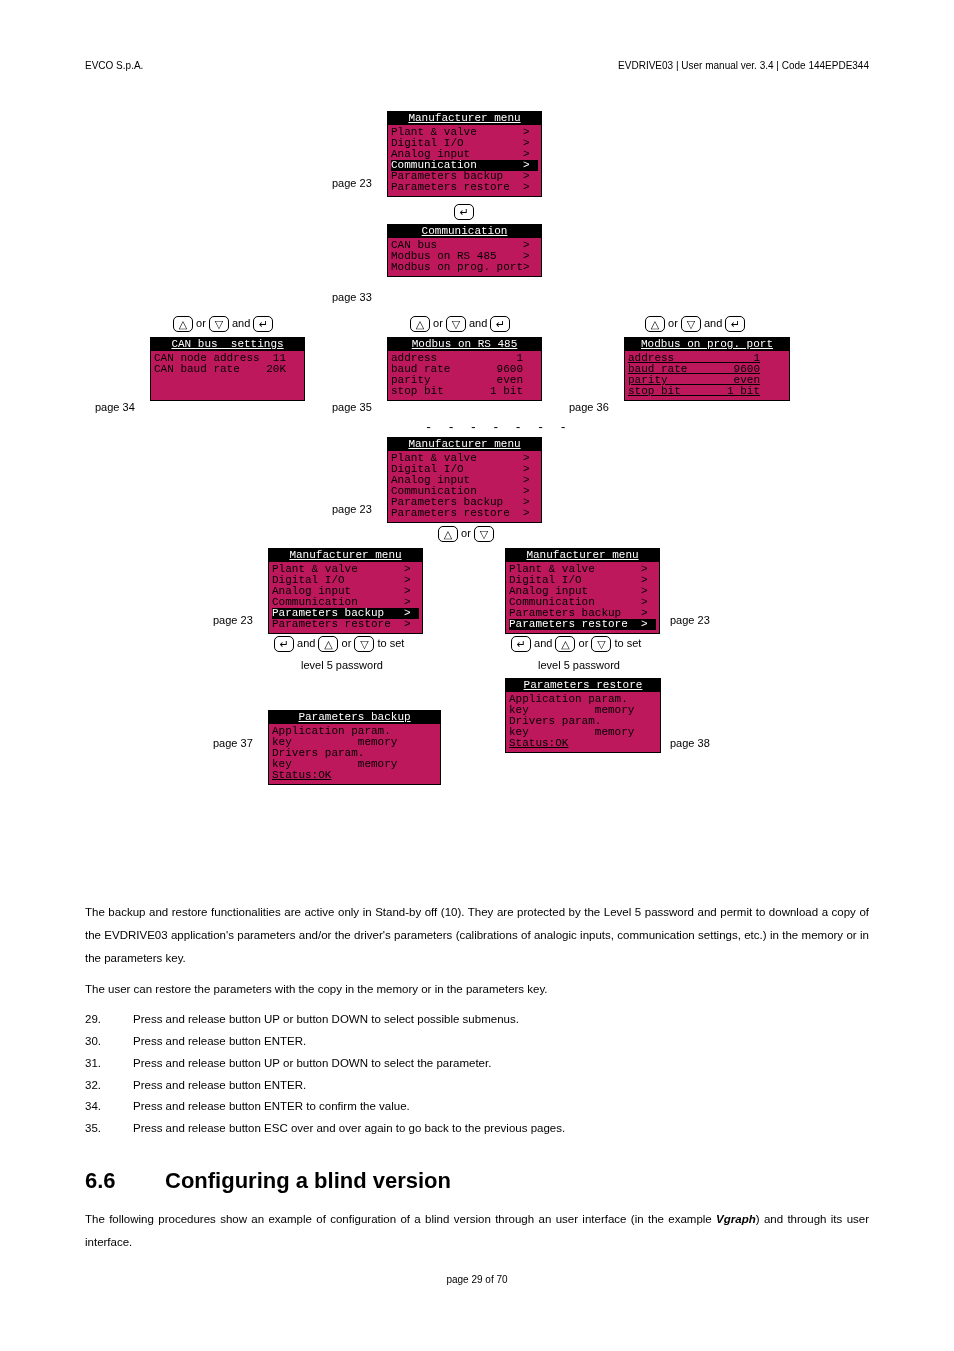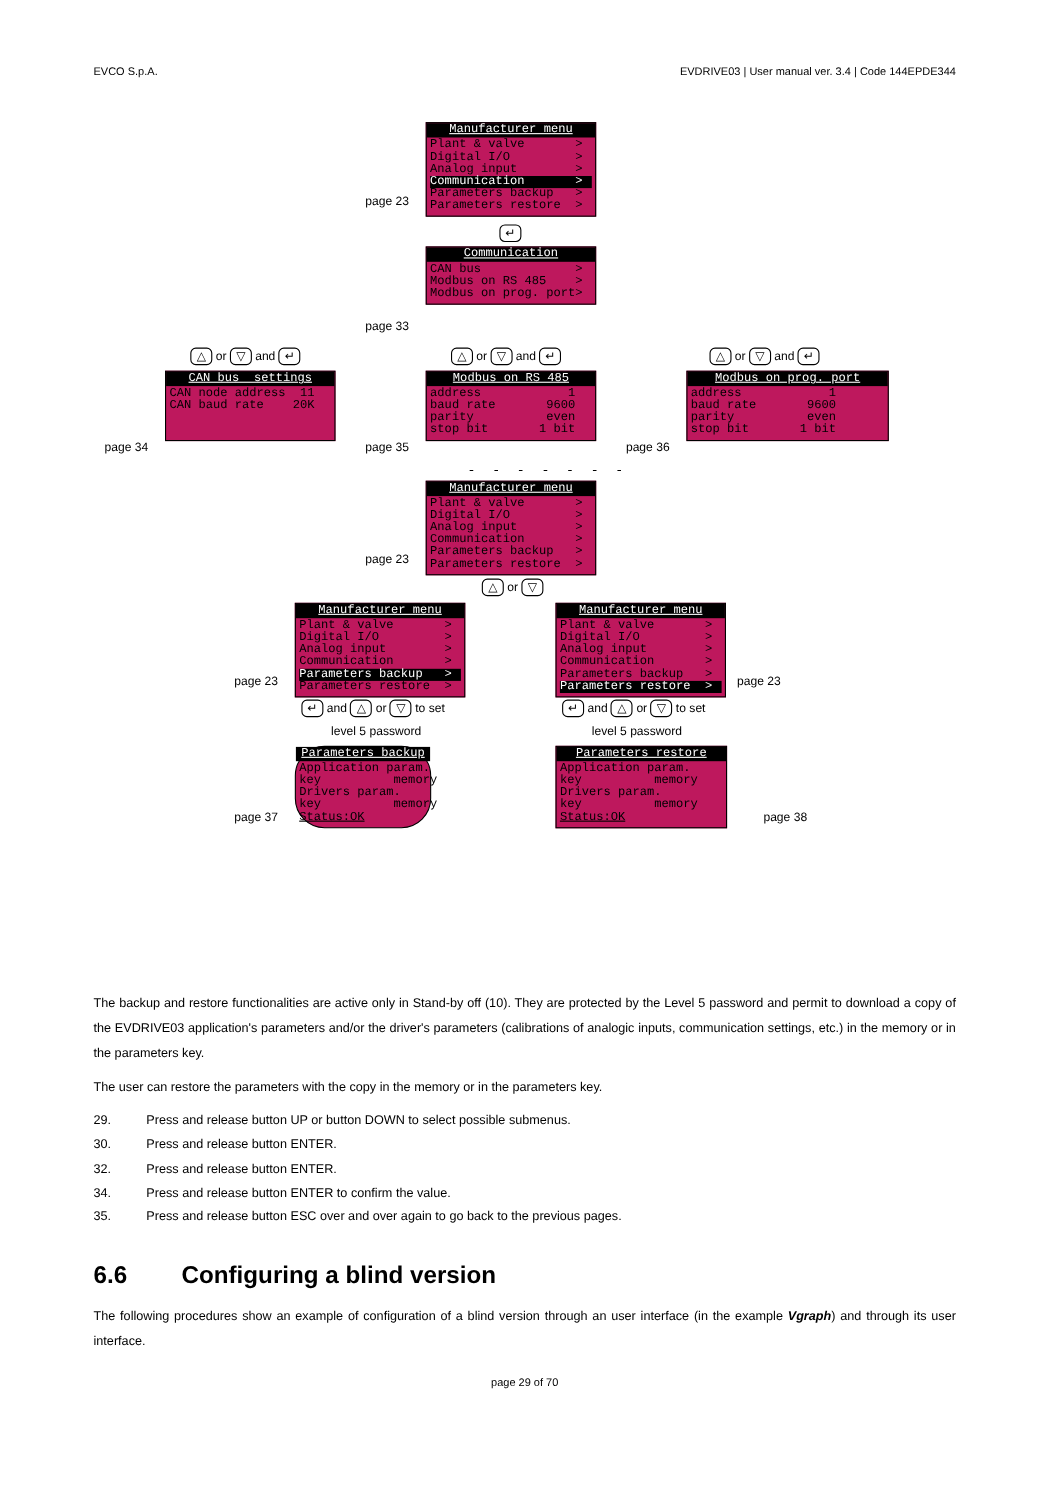--- a/index.html
+++ b/index.html
@@ -167,21 +167,21 @@
     <div class="lcd" style="left:302px; top:226px; width:155px;">
       <div class="lcd-title">Modbus on RS 485</div>
       <div class="lcd-body">address            1
 baud rate       9600
 parity          even
 stop bit       1 bit
 </div>
     </div>
     <div class="page-label" style="left:247px; top:290px;">page 35</div>
 
-    <div class="lcd" style="left:539px; top:226px; width:184px;">
+    <div class="lcd" style="left:539px; top:226px; width:166px;text-decoration:underline;">
       <div class="lcd-title">Modbus on prog. port</div>
       <div class="lcd-body">address            1
 baud rate       9600
 parity          even
 stop bit       1 bit
 </div>
     </div>
     <div class="page-label" style="left:484px; top:290px;">page 36</div>
 
     <div class="dashes" style="left:340px; top:310px;">- - - - - - -</div>
@@ -226,58 +226,62 @@
     <div class="btn-row" style="left:189px; top:525px;">
       <span class="btn">↵</span><span> and </span><span class="btn">△</span><span> or </span><span class="btn">▽</span><span> to set</span>
     </div>
     <div class="page-label" style="left:216px; top:548px;">level 5 password</div>
 
     <div class="btn-row" style="left:426px; top:525px;">
       <span class="btn">↵</span><span> and </span><span class="btn">△</span><span> or </span><span class="btn">▽</span><span> to set</span>
     </div>
     <div class="page-label" style="left:453px; top:548px;">level 5 password</div>
 
-    <div class="lcd" style="left:183px; top:567px; width:124px;border-radius:27px;">
+    <div class="lcd" style="left:183px; top:599px; width:173px;">
       <div class="lcd-title">Parameters backup</div>
       <div class="lcd-body" id="backup-body">Application param.
 key          memory
 Drivers param.
 key          memory
 <span style="text-decoration:underline;">Status:OK</span></div>
     </div>
     <div class="page-label" style="left:128px; top:626px;">page 37</div>
 
     <div class="lcd" style="left:420px; top:567px; width:156px;">
       <div class="lcd-title">Parameters restore</div>
       <div class="lcd-body" id="restore-body">Application param.
 key          memory
 Drivers param.
 key          memory
 <span style="text-decoration:underline;">Status:OK</span></div>
     </div>
-    <div class="page-label" style="left:585px; top:626px;margin-left:24px;">page 38</div>
+    <div class="page-label" style="left:585px; top:626px;">page 38</div>
 
   </div>
 
   <div class="body-text">
     <p>The backup and restore functionalities are active only in Stand-by off (10). They are protected by the Level 5 password and permit to download a copy of the EVDRIVE03 application's parameters and/or the driver's parameters (calibrations of analogic inputs, communication settings, etc.) in the memory or in the parameters key.</p>
     <p>The user can restore the parameters with the copy in the memory or in the parameters key.</p>
   </div>
 
 
   <div class="steps" id="steps-container">
       <div class="row">
         <div class="num">29.</div>
         <div>Press and release button UP or button DOWN to select possible submenus.</div>
       </div>
       <div class="row">
         <div class="num">30.</div>
         <div>Press and release button ENTER.</div>
       </div>
       <div class="row">
+        <div class="num">31.</div>
+        <div>Press and release button UP or button DOWN to select the parameter.</div>
+      </div>
+      <div class="row">
         <div class="num">32.</div>
         <div>Press and release button ENTER.</div>
       </div>
       <div class="row">
         <div class="num">34.</div>
         <div>Press and release button ENTER to confirm the value.</div>
       </div>
       <div class="row">
         <div class="num">35.</div>
         <div>Press and release button ESC over and over again to go back to the previous pages.</div>

